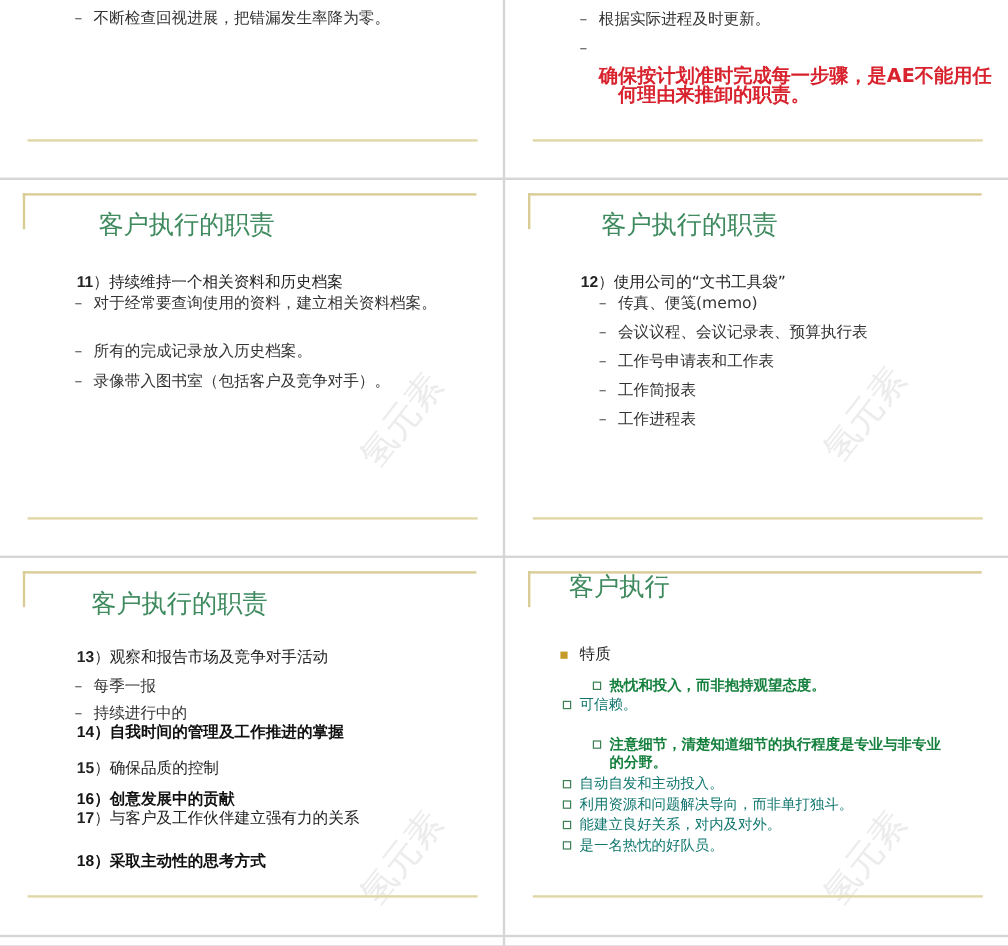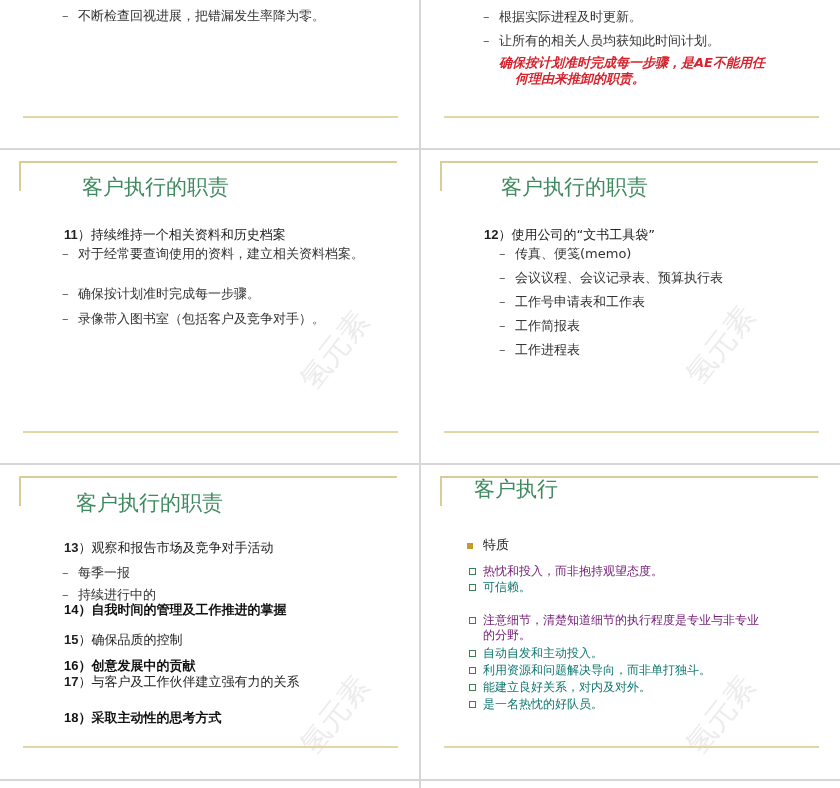--- a/index.html
+++ b/index.html
@@ -25,30 +25,30 @@
   }
   .lvl1 { position: absolute; font-size: 13px; color: #222; white-space: nowrap; }
   .lvl1.bold { font-weight: bold; color: #111; }
   .lvl1 .num { font-family: "Liberation Sans", sans-serif; font-weight: bold; }
   .dash-item {
     position: absolute; left: 78px; font-size: 13px; color: #333; line-height: 16px;
     width: 300px;
   }
   .dash-item .dash { position: absolute; left: -16px; top: 0; color: #555; }
   .red-note {
-    position: absolute; color: #d8232e; font-weight: bold; font-size: 13px; line-height: 16px; font-style: italic;
+    position: absolute; color: #d8232e; font-weight: bold; font-size: 16px; line-height: 16px;
   }
   .sq-bullet {
     display: inline-block; width: 6px; height: 6px; background: #c49a28;
     position: absolute; left: 46px; top: 78px;
   }
   .trait {
     position: absolute; left: 62px; font-size: 12px; line-height: 15px; color: #0f766e; width: 300px;
   }
-  .trait.red { color: #701a75; font-weight: normal; }
+  .trait.red { color: #15803d; font-weight: bold; margin-left: 25px; }
   .trait .box {
     position: absolute; left: -14px; top: 4px; width: 5px; height: 5px;
     border: 1px solid #3d7f55; background: #fff;
   }
   .watermark {
     position: absolute; font-size: 30px; color: rgba(200,200,200,0.35);
     transform: rotate(-52deg); white-space: nowrap; pointer-events: none;
   }
 </style>
 </head>
@@ -62,42 +62,41 @@
   <div class="footer-line" style="top:116px;"></div>
 </div>
 
 <div class="slide" style="left:421px;top:0;width:419px;height:148px;">
   <div class="dash-item" style="top:9px;">
     <span class="dash">–</span>
     <span>根据实际进程及时更新。</span>
   </div>
   <div class="dash-item" style="top:33px;">
     <span class="dash">–</span>
-    <span>让所有的相关人员均获知此时间计划。</span>
   </div>
   <div class="red-note" style="left:78px;top:55px;">
     <div>确保按计划准时完成每一步骤，是AE不能用任</div>
     <div style="padding-left:16px;">何理由来推卸的职责。</div>
   </div>
   <div class="footer-line" style="top:116px;"></div>
 </div>
 
 <div class="slide" style="left:0;top:150px;width:419px;height:313px;">
   <div class="title-frame"></div>
   <div class="slide-title" style="left:82px;top:23px;">客户执行的职责</div>
   <div class="lvl1" style="left:64px;top:76px;">
     <span class="num">11</span><span>）持续维持一个相关资料和历史档案</span>
   </div>
   <div class="dash-item" style="top:96px;width:290px;">
     <span class="dash">–</span>
     <span>对于经常要查询使用的资料，建立相关资料档案。</span>
   </div>
   <div class="dash-item" style="top:136px;">
     <span class="dash">–</span>
-    <span>确保按计划准时完成每一步骤。</span>
+    <span>所有的完成记录放入历史档案。</span>
   </div>
   <div class="dash-item" style="top:161px;">
     <span class="dash">–</span>
     <span>录像带入图书室（包括客户及竞争对手）。</span>
   </div>
   <div class="watermark" style="left:290px;top:180px;">氢元素</div>
   <div class="footer-line" style="top:281px;"></div>
 </div>
 
 <div class="slide" style="left:421px;top:150px;width:419px;height:313px;">

